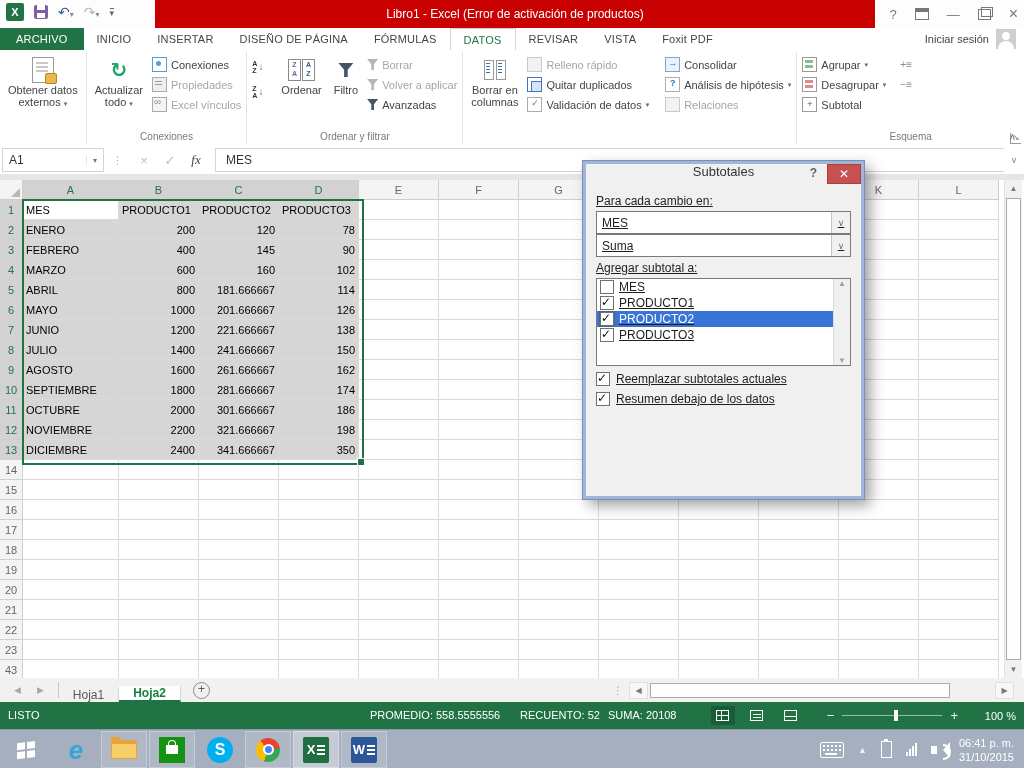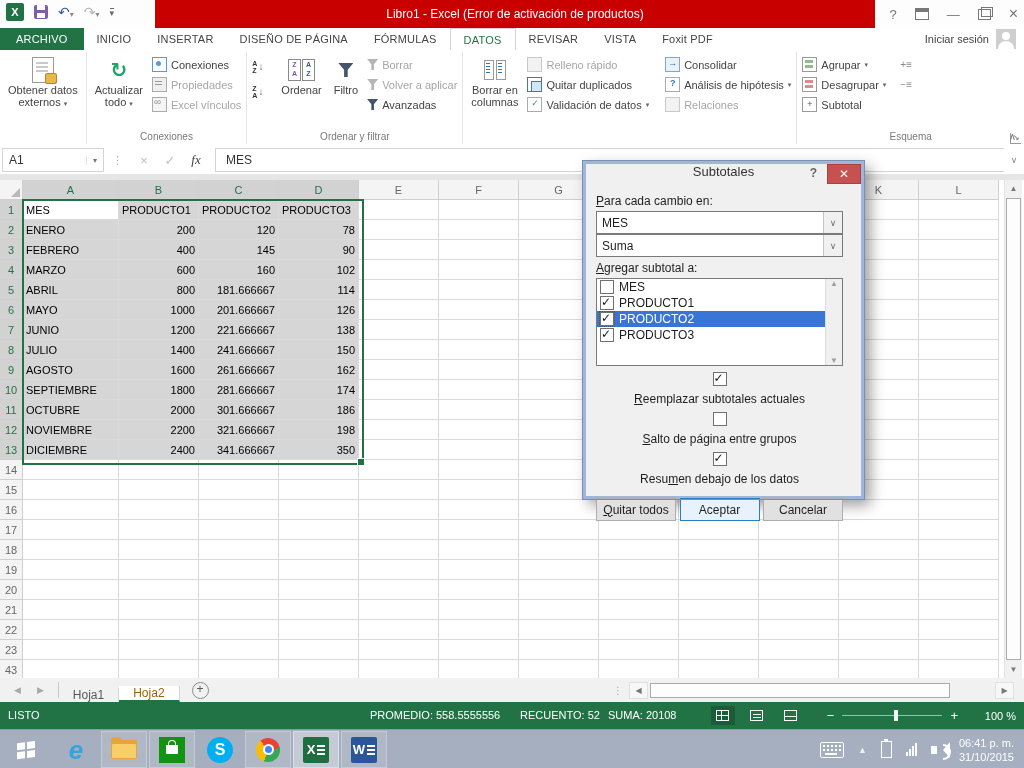--- a/index.html
+++ b/index.html
@@ -122,21 +122,21 @@
   .fillh{position:absolute;left:357px;top:278px;width:6px;height:6px;background:#217346;border:1px solid #fff;}
   .vscroll{position:absolute;left:1004px;top:0;width:17px;height:498px;background:#F1F1F1;border-left:1px solid #E3E3E3;}
   .vthumb{position:absolute;left:1px;top:18px;bottom:18px;right:1px;background:#FDFDFD;border:1px solid #ABABAB;}
   .sarr{position:absolute;left:0;width:17px;height:17px;color:#787878;font-size:8px;text-align:center;line-height:17px;}
   
   .stabs{position:absolute;left:0;top:678px;width:1024px;height:24px;background:#F1F1F1;border-bottom:1px solid #D5D5D5;
          display:flex;align-items:stretch;font-size:12px;color:#595959;}
   .snav{display:flex;align-items:center;gap:16px;padding:0 14px;color:#A9A9A9;font-size:9px;}
   .sdiv{width:1px;background:#C9C9C9;margin:4px 0;}
   .stab{padding:0 14px;display:flex;align-items:center;border-right:1px solid #D5D5D5;}
-  .stab.active{background:#fff;color:#a16207;font-weight:normal;border-bottom:2px solid #217346;margin-top:11px;}
+  .stab.active{background:#fff;color:#15803d;font-weight:bold;border-bottom:2px solid #217346;margin-top:11px;}
   .addsheet{width:15px;height:15px;border:1px solid #8A8A8A;border-radius:50%;color:#595959;font-size:12px;line-height:13px;
             text-align:center;align-self:center;margin-left:12px;}
   .hdots{color:#A9A9A9;font-size:10px;align-self:center;margin-left:auto;margin-right:6px;}
   .hscroll{align-self:center;width:385px;height:17px;background:#F1F1F1;display:flex;align-items:center;margin-right:10px;}
   .harr{width:17px;text-align:center;color:#787878;font-size:8px;border:1px solid #E0E0E0;height:15px;line-height:15px;background:#F7F7F7;}
   .htrack{flex:1;height:15px;position:relative;}
   .hthumb{position:absolute;left:2px;top:0;width:300px;height:15px;background:#FDFDFD;border:1px solid #ABABAB;box-sizing:border-box;}
   
   .sbar{position:absolute;left:0;top:702px;width:1024px;height:27px;background:#217346;color:#fff;font-size:11px;}
   .sb-mode{position:absolute;left:8px;top:7px;}
@@ -196,35 +196,35 @@
   .spk:before{content:"";position:absolute;left:4px;top:-4px;border:8px solid transparent;border-right:7px solid #fff;margin-top:0;}
   .spk:after{content:"";position:absolute;left:12px;top:-2px;width:6px;height:12px;border:2px solid #fff;border-left:none;border-radius:0 8px 8px 0;}
   .clock{font-size:11px;line-height:14px;text-align:right;}
   
   .dlg{position:absolute;left:583px;top:161px;width:281px;height:338px;box-sizing:border-box;background:#F0F0F0;
        border:3px solid #9FB5D9;outline:1px solid #7990AF;box-shadow:6px 6px 14px rgba(0,0,0,.4);z-index:50;font-size:12px;color:#1E1E1E;}
   .dtitle{height:22px;position:relative;display:flex;align-items:flex-start;justify-content:center;font-size:13px;color:#333;}
   .dhelp{position:absolute;right:44px;top:2px;color:#666;font-weight:bold;font-size:12px;}
   .dclose{position:absolute;right:0;top:0;width:34px;height:20px;background:#C75050;border:1px solid #B13C3C;box-sizing:border-box;
           color:#fff;font-size:12px;display:flex;align-items:center;justify-content:center;}
-  .dbody{padding:4px 18px 8px 10px;}
+  .dbody{padding:4px 10px 8px 10px;text-decoration:underline;}
   .dlabel{margin:4px 0 3px 0;}
   .dselect{height:21px;border:1px solid #7A7A7A;background:#fff;display:flex;align-items:center;}
   .dselect .val{flex:1;padding-left:5px;}
   .dselect .arrow{width:18px;height:100%;border-left:1px solid #C5C5C5;background:#F0F0F0;color:#6E6E6E;
                   font-size:9px;display:flex;align-items:center;justify-content:center;}
   .sublist{height:86px;border:1px solid #7A7A7A;background:#fff;position:relative;overflow:hidden;}
   .li{height:16px;display:flex;align-items:center;gap:5px;padding-left:3px;margin-right:17px;}
   .li.lsel{background:#3875D7;color:#fff;}
   .cb{width:12px;height:12px;border:1px solid #707070;background:#fff;position:relative;flex:none;box-sizing:content-box;}
   .cb.on:after{content:"✓";position:absolute;left:0px;top:-2px;font-size:12px;color:#111;font-weight:bold;}
   .li.lsel .cb{outline:1px dotted #555;}
   .lscroll{position:absolute;right:0;top:0;width:16px;height:100%;background:#F0F0F0;border-left:1px solid #DCDCDC;
            display:flex;flex-direction:column;justify-content:space-between;align-items:center;color:#A0A0A0;font-size:8px;}
-  .opt{display:flex;align-items:center;gap:6px;margin:6px 0;flex-direction:column;}
+  .opt{display:flex;align-items:center;gap:6px;margin:6px 0;}
   .dbtns{display:flex;justify-content:space-between;margin-top:12px;}
   .dbtn{min-width:80px;height:23px;background:#E1E1E1;border:1px solid #ADADAD;display:flex;align-items:center;justify-content:center;box-sizing:border-box;}
   .dbtn.def{background:#E8F2FC;border:1px solid #2D7DC1;}
   u{text-decoration:underline;}
 </style>
 </head>
 <body>
 
 <div class="titlebar">
   <div class="qat">
@@ -935,33 +935,18 @@
           <span>▲</span>
           <span>▼</span>
         </div>
       </div>
     <div id="optlist">
         <div class="opt">
           <span class="cb on"></span>
           <span><u>R</u>eemplazar subtotales actuales</span>
         </div>
         <div class="opt">
-          <span class="cb"></span>
-          <span><u>S</u>alto de página entre grupos</span>
-        </div>
-        <div class="opt">
           <span class="cb on"></span>
           <span>Resu<u>m</u>en debajo de los datos</span>
         </div>
       </div>
-    <div class="dbtns">
-      <div class="dbtn">
-          <span><u>Q</u>uitar todos</span>
-        </div>
-      <div class="dbtn def">
-          <span>Aceptar</span>
-        </div>
-      <div class="dbtn">
-          <span>Cancelar</span>
-        </div>
-    </div>
   </div>
 </div>
 
 </body></html>

